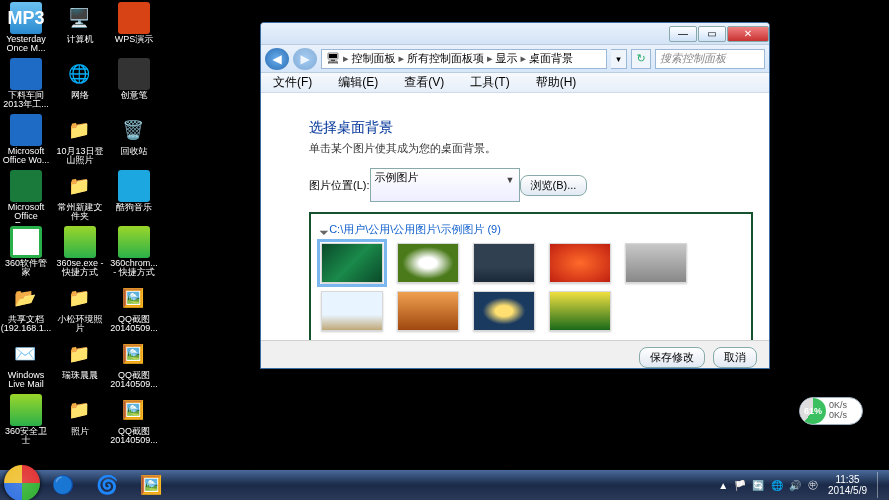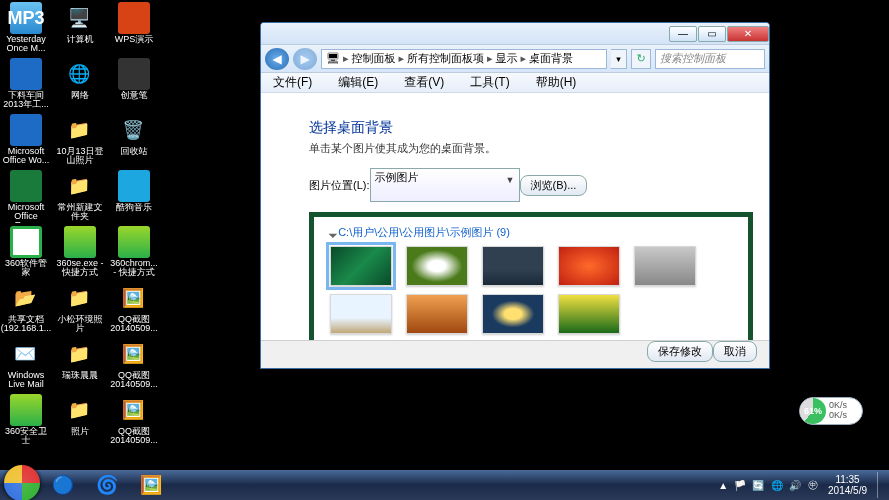--- a/index.html
+++ b/index.html
@@ -40,36 +40,36 @@
 .menubar { height:20px; background: linear-gradient(#f6f9fd,#e6eef9); display:flex; align-items:center; gap:14px; padding:0 6px; border-bottom:1px solid #d0dae8; }
 .menubar span { padding:2px 6px; }
 .content { flex:1; background:#fff; padding: 8px 16px 0 48px; overflow:hidden; position:relative;margin-top:18px; }
 .heading { color:#003399; font-size:14px; margin-bottom:4px; }
 .subhead { color:#333; font-size:11px; margin-bottom:12px; }
 .row { display:flex; align-items:center; margin-bottom:10px; }
 .row label { font-size:11px; }
 .select { width:150px; height:21px; border:1px solid #8aa; background:linear-gradient(#fff,#eef); padding:16px 4px; display:flex; align-items:flex-end; justify-content:space-between; font-size:11px; }
 .select .arrow { font-size:9px; color:#444; }
 .btn { height:21px; padding:0 10px; border:1px solid #8aa; background:linear-gradient(#fefefe,#e2e9f3); border-radius:8px; font-size:11px; display:flex;align-items:center; }
-.gallery { border:5px solid #14532d; padding:8px 16px; height:163px; }
+.gallery { border:2px solid #14532d; padding:8px 10px; height:163px; }
 .gallery-path { color:#1060cc; font-size:11px; margin-bottom:6px; }
 .gallery-path::before { content:"◢ "; font-size:8px; color:#666; display:inline-block; transform:rotate(45deg); margin-right:2px; }
 .thumbs { display:grid; grid-template-columns: repeat(5, 62px); gap:8px 14px; }
 .thumb { width:62px; height:40px; border:1px solid #d8d8d8; box-shadow:0 1px 2px rgba(0,0,0,.2); }
 .thumb.sel { outline:3px solid #7ab6f0; outline-offset:1px; }
 .t1{ background:linear-gradient(135deg,#0a4a2a,#1a8a4a,#0a4a2a); }
 .t2{ background:radial-gradient(#fff 20%,#4a7a1a 60%); }
 .t3{ background:linear-gradient(#304050 60%,#1a2838); }
 .t4{ background:radial-gradient(#ff6a2a,#c02010); }
 .t5{ background:linear-gradient(#c8c8c8,#888); }
 .t6{ background:linear-gradient(#e8f4ff 60%,#c0a878); }
 .t7{ background:linear-gradient(#f0a050,#a04810); }
 .t8{ background:radial-gradient(#ffe070 20%,#1a3a60 50%); }
 .t9{ background:linear-gradient(#f0e040,#1a6a1a); }
-.footer { height:28px; border-top:1px solid #d0d0d0; background:#f0f0f0; display:flex; align-items:flex-start; justify-content:flex-end; gap:0; padding:0 12px; }
+.footer { height:28px; border-top:1px solid #d0d0d0; background:#f0f0f0; display:flex; align-items:flex-end; justify-content:flex-end; gap:8px; padding:0 12px; }
 .taskbar { position:absolute; bottom:0; left:0; right:0; height:30px; background:linear-gradient(#4a6a9a,#1a2a48,#2a3a58); display:flex; align-items:center; padding:0 4px; }
 .startbtn { width:36px;height:36px; border-radius:50%; background:radial-gradient(#fff2,#0000), conic-gradient(#e03030 0 90deg,#30b030 90deg 180deg,#3070e0 180deg 270deg,#f0c030 270deg 360deg); margin-top:-4px; box-shadow:0 0 4px #000; }
 .tbicon { width:40px; height:26px; margin-left:4px; display:flex; align-items:center; justify-content:center; border-radius:2px; }
 .tray { margin-left:auto; display:flex; align-items:center; gap:6px; color:#fff; font-size:10px; }
 .clock { text-align:center; line-height:1.1; padding:0 4px; }
 .battery-widget { position:absolute; right:26px; bottom:75px; width:64px; height:28px; display:flex; align-items:center; background:#fff; border-radius:14px; border:1px solid #9ab; font-size:9px; box-shadow:0 2px 6px rgba(0,0,0,.4); }
 .battery-circle{ width:26px;height:26px;border-radius:50%; background:conic-gradient(#3ac060 0 61%,#ddd 61% 100%); display:flex;align-items:center;justify-content:center; color:#fff; font-size:9px; font-weight:bold; }
 .speed-lines{ flex:1; padding:0 3px; color:#555; line-height:1.1; }
 </style>
 </head>

